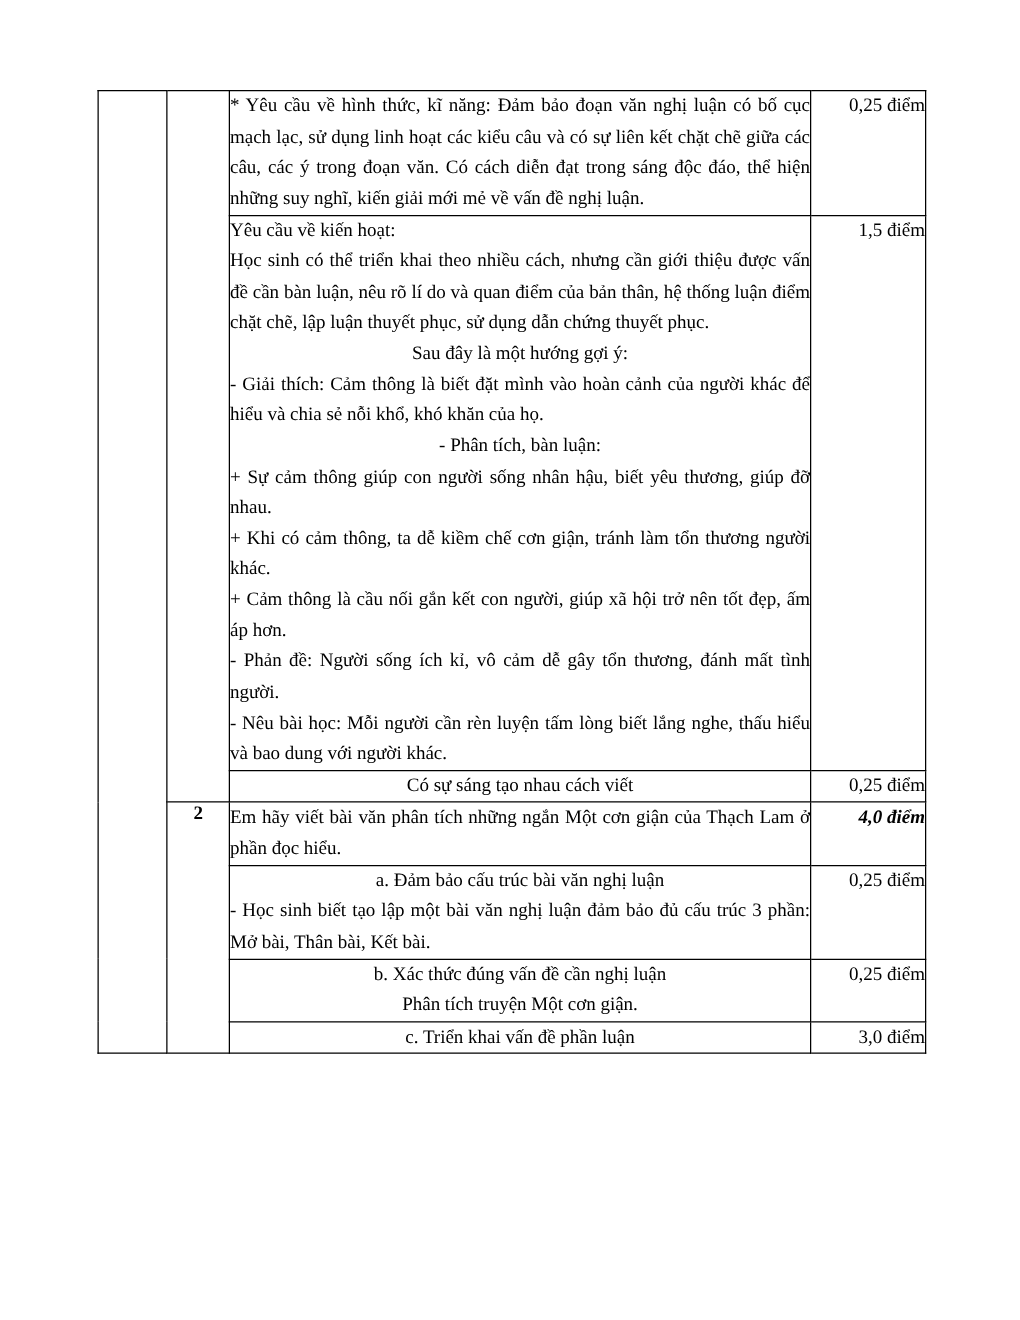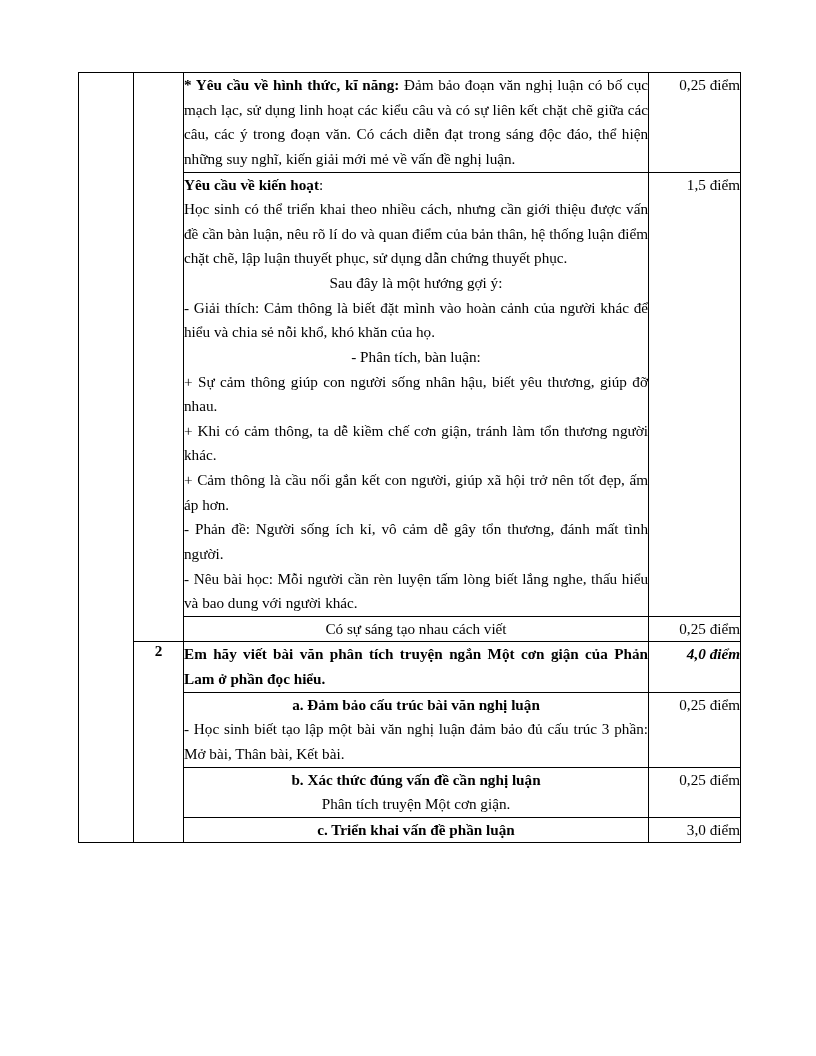--- a/index.html
+++ b/index.html
@@ -72,21 +72,21 @@
   .cell-num {
     font-size: 15.2px;
     font-weight: bold;
     text-align: center;
     vertical-align: top;
     padding: 4px 2px 0 2px;
   }
 
   .cell-blank { padding: 0; }
 
-  .bold { font-weight: bold; }
+  .bold { font-weight: normal; }
 
   .last-line { text-align: center; }
 </style>
 </head>
 <body>
 
 <div class="page">
 
   <table class="rubric-table">
     <colgroup>
@@ -129,21 +129,21 @@
       <tr>
         <td class="cell-content">
           <p class="last-line">Có sự sáng tạo nhau cách viết</p>
         </td>
         <td class="cell-score">0,25 điểm</td>
       </tr>
 
       <tr>
         <td class="cell-num" rowspan="4">2</td>
         <td class="cell-content">
-          <p class="bold">Em hãy viết bài văn phân tích truyện ngắn Một cơn giận của Phản Lam ở phần đọc hiểu.</p>
+          <p class="bold">Em hãy viết bài văn phân tích những ngắn Một cơn giận của Thạch Lam ở phần đọc hiểu.</p>
         </td>
         <td class="cell-score bold">4,0 điểm</td>
       </tr>
 
       <tr>
         <td class="cell-content">
           <p class="bold last-line">a. Đảm bảo cấu trúc bài văn nghị luận</p>
           <p>- Học sinh biết tạo lập một bài văn nghị luận đảm bảo đủ cấu trúc 3 phần: Mở bài, Thân bài, Kết bài.</p>
         </td>
         <td class="cell-score">0,25 điểm</td>

